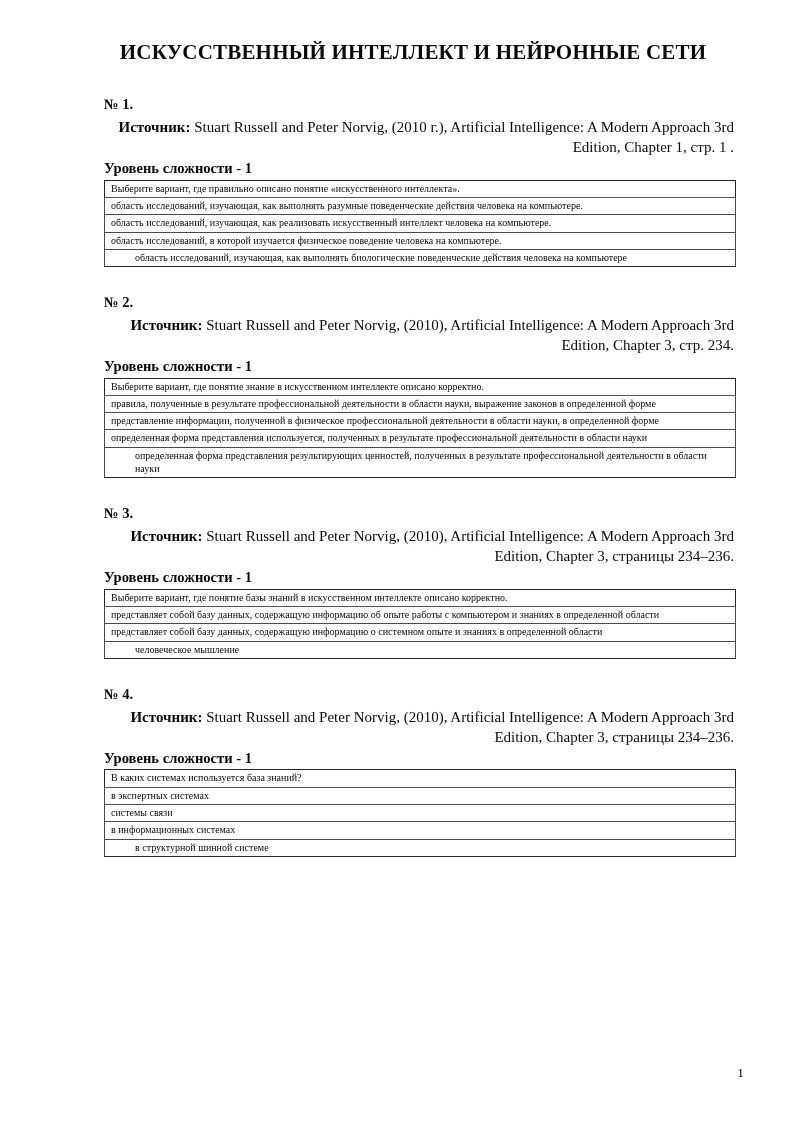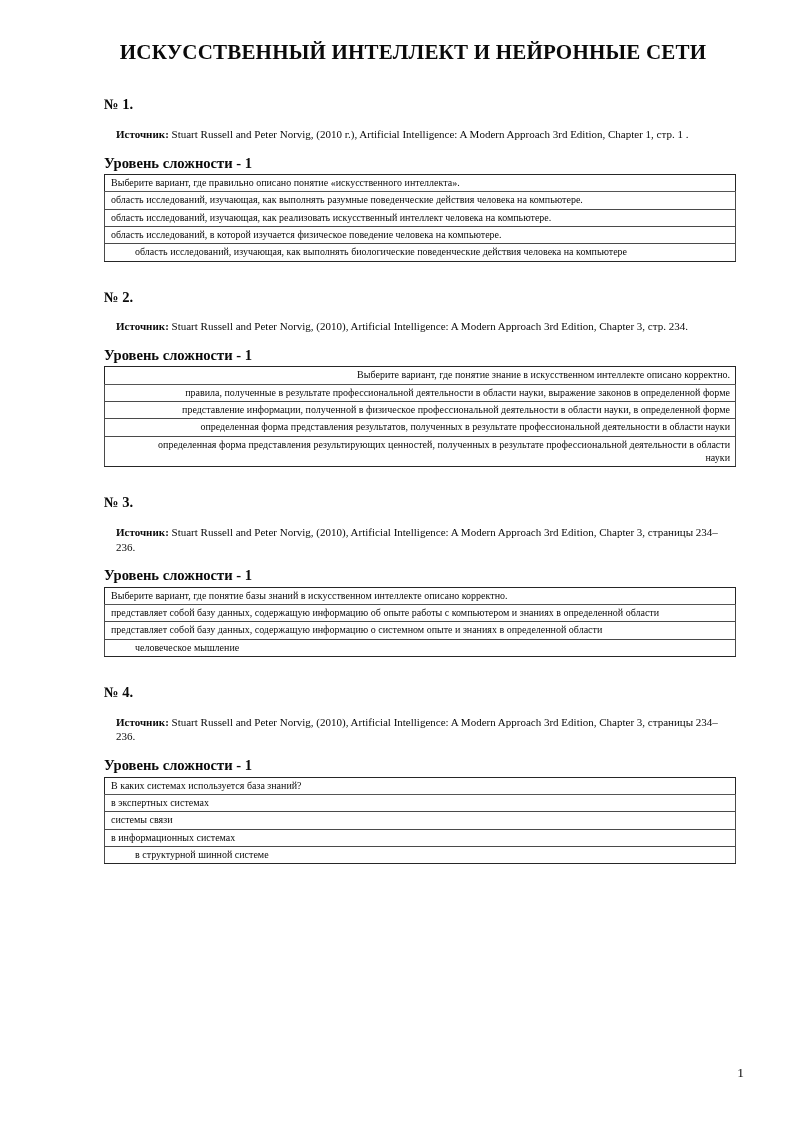--- a/index.html
+++ b/index.html
@@ -38,24 +38,24 @@
   .question-block.first {
     margin-top: 30px;
   }
   .q-number {
     font-size: 14.6px;
     font-weight: bold;
     line-height: 1.34;
     margin: 0;
   }
   .q-source {
-    font-size: 11px;
+    font-size: 15px;
     line-height: 1.345;
-    margin: 12px;
-    text-align: left;
+    margin: 2px;
+    text-align: right;
   }
   .q-source .src-label {
     font-weight: bold;
   }
   .q-level {
     font-size: 14.6px;
     font-weight: bold;
     line-height: 1.34;
     margin: 0 0 1px 0;
   }
@@ -80,21 +80,21 @@
   }
   table.q-table tr:last-child td {
     border-bottom: 1px solid #262626;
     padding-left: 30px;
   }
   .justify td {
     text-align: justify;
     text-justify: inter-word;
   }
   .w632 { width: 632px; }
-  .w628 { width: 628px; text-align: right; }
+  .w628 { width: 628px; }
   .page-number {
     position: absolute;
     right: 56px;
     bottom: 52px;
     font-size: 13.4px;
     line-height: 1;
   }
 </style>
 </head>
 <body>
@@ -137,21 +137,21 @@
           <tr class="q-prompt">
         <td class="w628">Выберите вариант, где понятие знание в искусственном интеллекте описано корректно.</td>
       </tr>
       <tr>
         <td class="w628">правила, полученные в результате профессиональной деятельности в области науки, выражение законов в определенной форме</td>
       </tr>
       <tr>
         <td class="w628">представление информации, полученной в физическое профессиональной деятельности в области науки, в определенной форме</td>
       </tr>
       <tr>
-        <td class="w628">определенная форма представления результатов, полученных в результате профессиональной деятельности в области науки</td>
+        <td class="w628">определенная форма представления используется, полученных в результате профессиональной деятельности в области науки</td>
       </tr>
       <tr>
         <td class="w628">определенная форма представления результирующих ценностей, полученных в результате профессиональной деятельности в области науки</td>
       </tr>
     </tbody>
       </table>
   </div>
 
   <div class="question-block">
     <p class="q-number">№ 3.</p>

